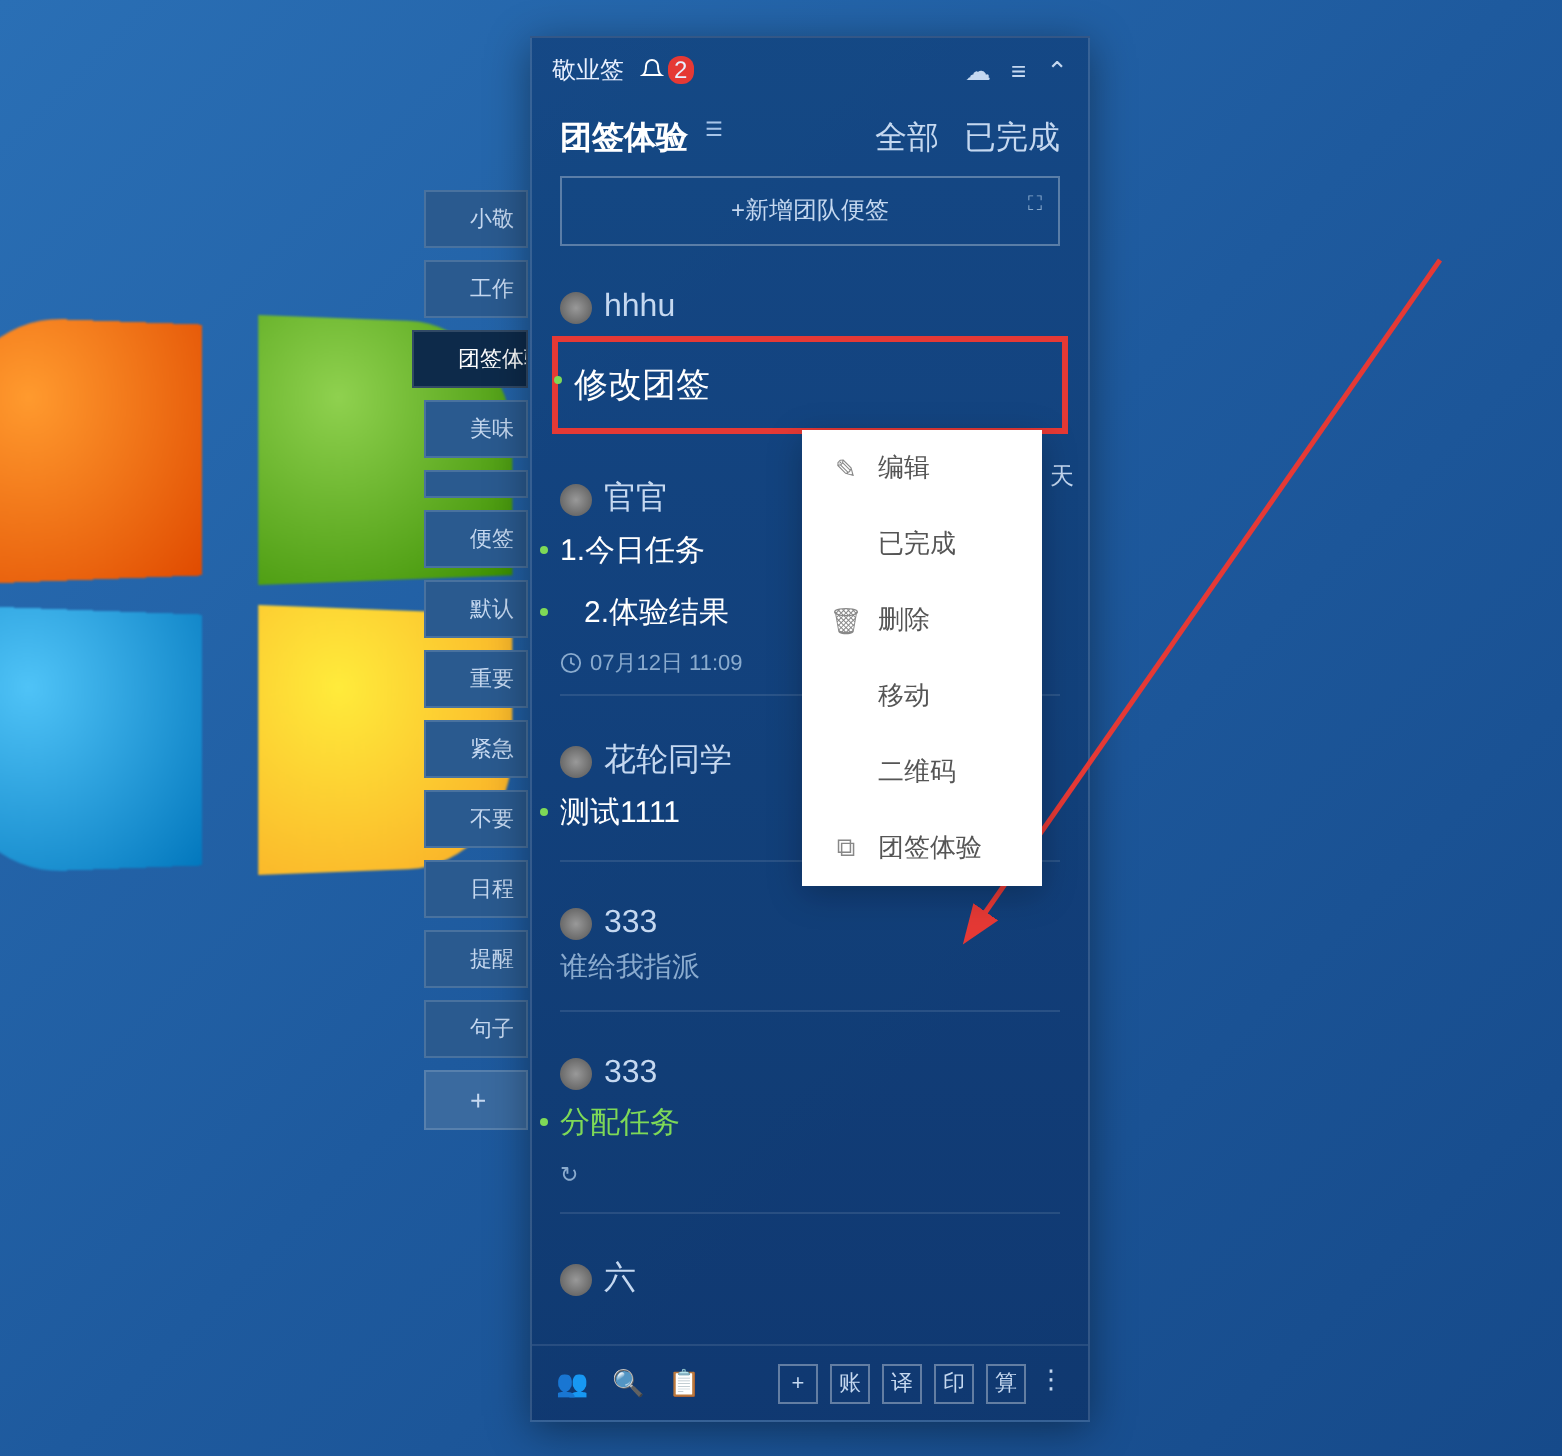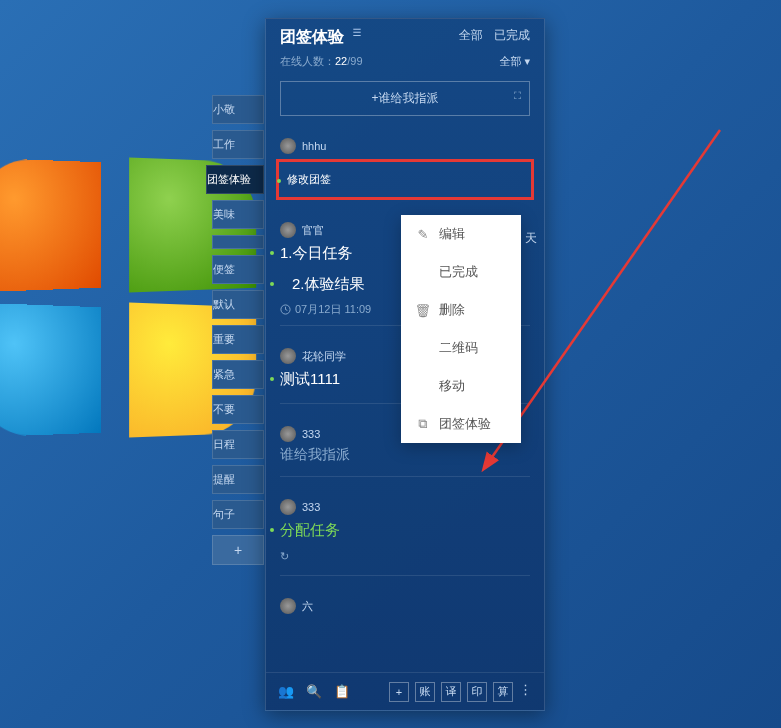--- a/index.html
+++ b/index.html
@@ -13,43 +13,43 @@
 .app{position:absolute;left:265px;top:18px;width:280px;height:693px;background:linear-gradient(180deg,rgba(20,70,130,0.92),rgba(15,55,110,0.92));border:1px solid rgba(255,255,255,0.15);box-shadow:0 4px 20px rgba(0,0,0,0.4)}
 .titlebar{display:flex;align-items:center;padding:8px 10px;height:32px}
 .app-name{color:#e8f0ff;font-size:12px}
 .bell{display:inline-flex;align-items:center;margin-left:8px;color:#e8f0ff;font-size:12px}
 .bell svg{width:12px;height:12px}
 .tb-right{margin-left:auto;display:flex;gap:10px;align-items:center}
 .tb-icon{color:#c5d8f0;font-size:13px;cursor:pointer}
 .header{padding:8px 14px 4px}
 .team-title{color:#fff;font-size:16px;font-weight:bold;display:inline-block}
 .team-tag{color:#a8c5e8;font-size:10px;margin-left:4px;vertical-align:top}
-.filters{float:right;font-size:12px}
+.filters{float:right;font-size:16px}
 .filters span{color:#c5d8f0;margin-left:8px}
 .online{padding:2px 14px 8px;color:#8aabce;font-size:11px}
 .online .cur{color:#fff}
 .online-filter{float:right;color:#c5d8f0}
 .new-btn{margin:4px 14px 10px;border:1px solid rgba(255,255,255,0.3);padding:8px;text-align:center;color:#c5d8f0;font-size:12px;position:relative;cursor:pointer}
 .new-btn .exp{position:absolute;right:8px;top:8px;color:#8aabce;font-size:10px}
 .list{padding:0 14px}
-.user-row{display:flex;align-items:center;margin-top:22px;color:#c5d8f0;font-size:11px}
+.user-row{display:flex;align-items:center;margin-top:22px;color:#c5d8f0;font-size:16px}
 .avatar{width:16px;height:16px;border-radius:50%;background:radial-gradient(circle,#999,#555);margin-right:6px}
 .note{color:#fff;font-size:15px;padding:6px 0;position:relative}
 .note::before{content:"";position:absolute;left:-10px;top:13px;width:4px;height:4px;background:#7ed957;border-radius:50%}
 .highlight{border:3px solid #e53935;padding:4px 30px 4px 8px;margin:5px -4px}
-.highlight .note{font-size:11px}
+.highlight .note{font-size:17px}
 .timestamp{color:#8aabce;font-size:11px;display:flex;align-items:center;gap:4px;margin-top:2px}
 .divider{border-top:1px solid rgba(255,255,255,0.1);margin:8px 0}
 .muted{color:#8aabce;font-size:14px;padding:4px 0}
 .bottom{position:absolute;bottom:0;left:0;right:0;height:38px;border-top:1px solid rgba(255,255,255,0.1);display:flex;align-items:center;padding:0 12px;gap:12px}
 .btm-icon{color:#c5d8f0;font-size:13px;cursor:pointer}
 .btm-right{margin-left:auto;display:flex;gap:6px}
 .sq{border:1px solid rgba(255,255,255,0.35);color:#c5d8f0;font-size:11px;width:20px;height:20px;display:flex;align-items:center;justify-content:center;cursor:pointer}
 .side-tabs{position:absolute;left:212px;top:95px;display:flex;flex-direction:column}
-.side-tab{background:#2a5a8f;color:#c5d8f0;font-size:11px;padding:6px 0;margin-bottom:6px;border:1px solid rgba(255,255,255,0.15);white-space:nowrap;overflow:hidden;width:52px;cursor:pointer}
+.side-tab{background:#2a5a8f;color:#c5d8f0;font-size:11px;padding:6px 22px;margin-bottom:6px;border:1px solid rgba(255,255,255,0.15);white-space:nowrap;overflow:hidden;width:52px;cursor:pointer}
 .side-tab.active{background:#0d2a4a;color:#fff;margin-left:-6px;width:58px}
 .side-tab.plus{background:#3a6a9f;text-align:center;font-size:14px}
 .context-menu{position:absolute;left:401px;top:215px;width:120px;background:#fff;box-shadow:0 4px 16px rgba(0,0,0,0.25);z-index:10}
 .menu-item{display:flex;align-items:center;padding:10px 14px;font-size:13px;color:#555;cursor:pointer}
 .menu-icon{width:16px;margin-right:8px;color:#888;display:flex;justify-content:center}
 .date-hint{position:absolute;left:525px;top:230px;color:#c5d8f0;font-size:12px}
 .arrow{position:absolute;left:460px;top:120px;pointer-events:none}
 </style>
 </head>
 <body>
@@ -72,34 +72,44 @@
   <div class="side-tab">重要</div>
   <div class="side-tab">紧急</div>
   <div class="side-tab">不要</div>
   <div class="side-tab">日程</div>
   <div class="side-tab">提醒</div>
   <div class="side-tab">句子</div>
   <div class="side-tab plus">+</div>
 </div>
 
 <div class="app">
+  <div class="titlebar">
+    <span class="app-name">敬业签</span>
+    <span class="bell">
+      <svg viewBox="0 0 24 24" fill="none" stroke="#fff" stroke-width="2">
+          <path d="M18 8a6 6 0 10-12 0c0 7-3 9-3 9h18s-3-2-3-9"></path>
+        </svg>
+      <span style="background:#e53935;border-radius:6px;padding:0 3px;margin-left:2px">2</span>
+    </span>
+    <div class="tb-right">
+      <span class="tb-icon">☁</span>
+      <span class="tb-icon">≡</span>
+      <span class="tb-icon">⌃</span>
+    </div>
+  </div>
   <div class="header">
     <span class="team-title">团签体验</span>
     <span class="team-tag">☰</span>
     <span class="filters">
       <span>全部</span>
       <span>已完成</span>
     </span>
   </div>
-  <div class="online">
-    <span>在线人数：</span><span class="cur">22</span><span>/99</span>
-    <span class="online-filter">全部 ▾</span>
-  </div>
   <div class="new-btn">
-    <span>+谁给我指派</span><span class="exp">⛶</span>
+    <span>+新增团队便签</span><span class="exp">⛶</span>
   </div>
 
   <div class="list">
     <div class="user-row">
         <span class="avatar"></span>
         <span>hhhu</span>
       </div>
     <div class="highlight">
       <div class="note">修改团签</div>
     </div>
@@ -172,25 +182,25 @@
   <div class="menu-item">
       <span class="menu-icon"></span>
       <span>已完成</span>
     </div>
   <div class="menu-item">
       <span class="menu-icon">🗑</span>
       <span>删除</span>
     </div>
   <div class="menu-item">
       <span class="menu-icon"></span>
+      <span>移动</span>
+    </div>
+  <div class="menu-item">
+      <span class="menu-icon"></span>
       <span>二维码</span>
-    </div>
-  <div class="menu-item">
-      <span class="menu-icon"></span>
-      <span>移动</span>
     </div>
   <div class="menu-item">
       <span class="menu-icon">⧉</span>
       <span>团签体验</span>
     </div>
 </div>
 
 <svg class="arrow" width="280" height="360">
   <defs>
       <marker id="ah" markerWidth="10" markerHeight="10" refX="2" refY="3" orient="auto">

